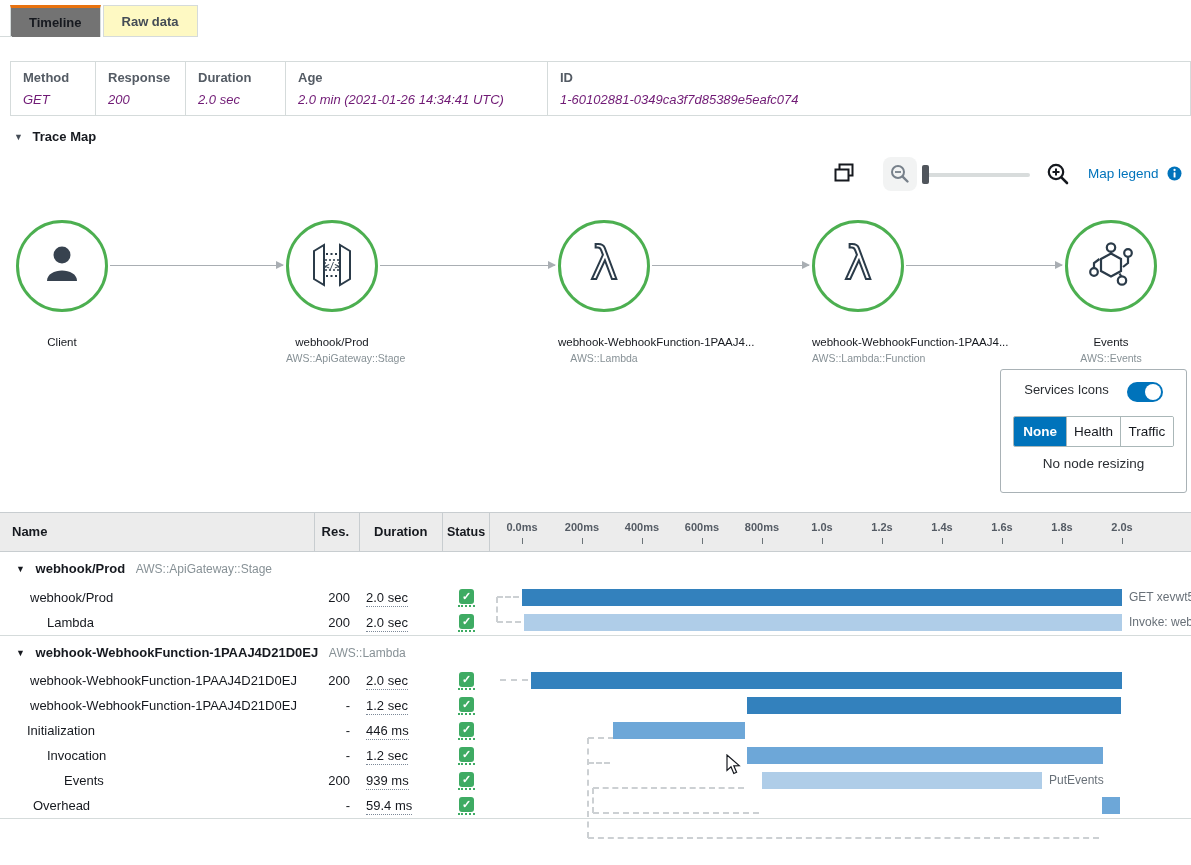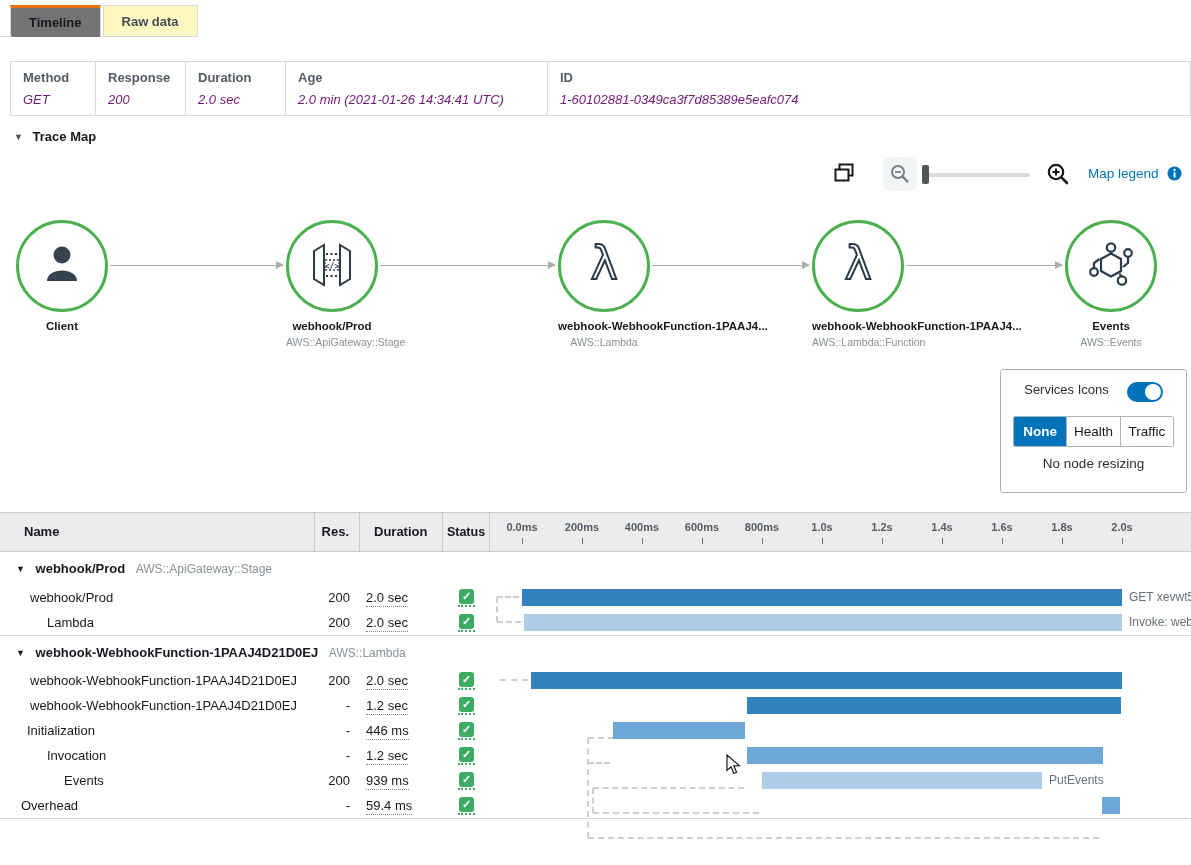--- a/index.html
+++ b/index.html
@@ -34,21 +34,21 @@
     border-radius:8px; display:flex; align-items:center; justify-content:center; cursor:pointer; }
   .zoomin-btn { position:absolute; left:1046px; top:7px; cursor:pointer; }
   .slider { position:absolute; left:922px; top:18px; width:108px; height:4px; background:#d8dcdc; border-radius:2px; cursor:pointer; }
   .slider-handle { position:absolute; left:0px; top:-8px; width:7px; height:19px; background:#50555c; border-radius:2px; cursor:pointer; }
   .map-legend { position:absolute; left:1088px; top:11px; color:#0073bb; font-size:13.5px; cursor:pointer; }
   .info-icon { position:absolute; left:1167px; top:11px; cursor:pointer; }
 
   .node { position:absolute; width:92px; text-align:center; cursor:pointer; }
   .node-circle { width:92px; height:92px; border-radius:50%; border:3px solid #4caf50; background:#fff;
     display:flex; align-items:center; justify-content:center; }
-  .node-name { margin-top:8px; font-weight:bold; font-size:11.5px; color:#16191f; white-space:nowrap; }
+  .node-name { margin-top:24px; font-weight:normal; font-size:11.5px; color:#16191f; white-space:nowrap; }
   .node-type { margin-top:4px; font-size:10.5px; color:#879196; white-space:nowrap; }
   .edge { position:absolute; height:0; border-top:1.5px solid #a9aeb3; }
   .edge .arrow { position:absolute; right:-1px; top:-5px; width:0; height:0;
     border-left:8px solid #a9aeb3; border-top:4.5px solid transparent; border-bottom:4.5px solid transparent; }
 
   .map-panel { position:absolute; left:1000px; top:220px; width:187px; height:124px; background:#fff;
     border:1px solid #a9b2b6; border-radius:3px; padding:12px 12px 0 12px; }
   .panel-row1 { display:flex; align-items:flex-start; justify-content:center; gap:18px; height:24px; }
   .panel-row1 .lbl { color:#2a2e33; }
   .toggle { width:36px; height:20px; border-radius:10px; background:#0073bb; position:relative; cursor:pointer; }
@@ -57,21 +57,21 @@
   .seg-btn { flex:1; display:flex; align-items:center; justify-content:center; background:#fff; color:#16191f;
     border-right:1px solid #aab7b8; cursor:pointer; font-size:13.5px; }
   .seg-btn:last-child { border-right:none; }
   .seg-btn.selected { background:#0073bb; color:#fff; font-weight:bold; }
   .panel-note { text-align:center; margin-top:9px; color:#2a2e33; font-size:13.5px; }
 
   
   .t-table { position:relative; width:1191px; border-bottom:1px solid #d5dbdb; }
   .t-header { position:relative; height:40px; background:#ececec; border-top:1px solid #c8cdd0; border-bottom:1px solid #c8cdd0; display:flex; }
   .t-header .hc { font-weight:bold; color:#16191f; line-height:38px; border-right:1px solid #c8cdd0; }
-  .hc-name { width:315px; padding-left:24px; }
+  .hc-name { width:315px; padding-left:12px; }
   .hc-res  { width:45px; text-align:right; padding-right:10px; }
   .hc-dur  { width:83px; padding-left:14px; }
   .hc-status { width:47px; text-align:center; font-size:12.5px; }
   .tick { position:absolute; top:8px; transform:translateX(-50%); font-size:11px; font-weight:bold; color:#545b64; }
   .tick-mark { position:absolute; top:25px; width:1px; height:6px; background:#6b7378; }
 
   .g-header { height:33px; line-height:34px; border-top:1px solid #d5dbdb; padding-left:16px; cursor:pointer; background:#fff; }
   .g-header:first-of-type { border-top:none; }
   .g-header .tri { font-size:9px; margin-right:7px; vertical-align:1px; color:#16191f; }
   .g-header .g-name { font-weight:bold; color:#16191f; }
@@ -359,21 +359,21 @@
       <div class="rc-res">200</div>
       <div class="rc-dur"><span>939 ms</span></div>
       <div class="rc-status">
         <div class="checkbox">✓</div>
         <div class="check-dots"></div>
         </div>
       <div class="bar" style="left:762px;width:280px;background:#afcde8"></div>
       <div class="bar-label" style="left:1049px">PutEvents</div>
       </div>
       <div class="t-row">
-      <div class="rc-name" style="padding-left:21px">Overhead</div>
+      <div class="rc-name" style="padding-left:33px">Overhead</div>
       <div class="rc-res">-</div>
       <div class="rc-dur"><span>59.4 ms</span></div>
       <div class="rc-status">
         <div class="checkbox">✓</div>
         <div class="check-dots"></div>
         </div>
       <div class="bar" style="left:1102px;width:18px;background:#6da7d8"></div>
       </div>
     </div>
 <div class="dash-v" style="left: 496px; top: 85px; height: 25px;"></div>

